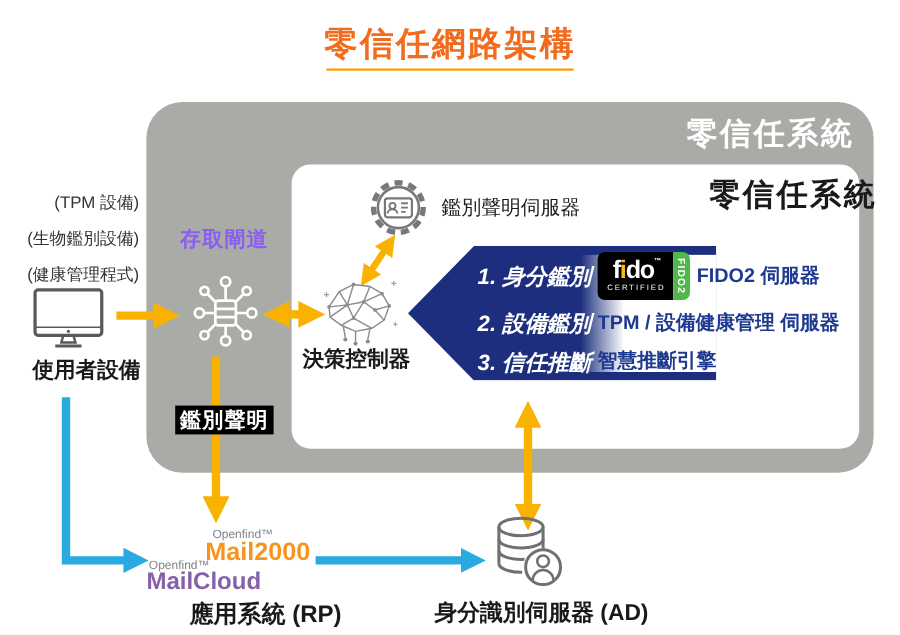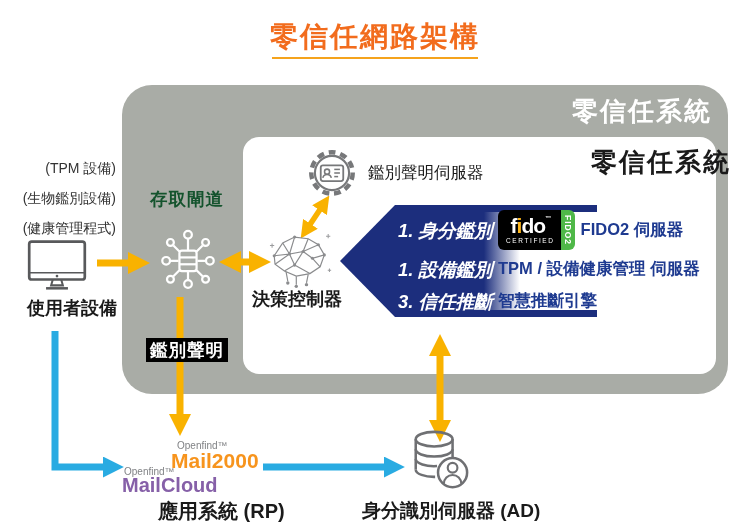--- a/index.html
+++ b/index.html
@@ -36,21 +36,21 @@
   .fido-logo{display:flex;align-items:stretch;height:40px;margin-left:6px;}
   .fido-black{background:#000;border-radius:6px 0 0 6px;color:#fff;display:flex;flex-direction:column;align-items:center;justify-content:center;padding:2px 6px 3px 8px;line-height:1;}
   .fido-word{font-size:21px;font-weight:bold;letter-spacing:-1px;line-height:1;}
   .fido-word .fi{color:#ffb71b;}
   .fido-word .tm{font-size:6px;vertical-align:top;color:#fff;}
   .fido-cert{font-size:6.5px;letter-spacing:1.6px;margin-top:2px;color:#fff;}
   .fido-tab{background:#4fb848;border-radius:0 6px 6px 0;color:#fff;font-size:8.5px;font-weight:bold;
     writing-mode:vertical-rl;text-align:center;padding:2px 2px;letter-spacing:1px;display:flex;align-items:center;justify-content:center;}
 
   
-  .gateway-label{left:150px;top:187px;font-size:17.5px;color:#14532d;font-weight:bold;letter-spacing:1px;z-index:7;}
+  .gateway-label{left:150px;top:187px;font-size:17.5px;color:#8b5cf6;font-weight:bold;letter-spacing:1px;z-index:7;}
   .assertion-flow-label{left:146px;top:338px;font-size:17.5px;color:#ffffff;font-weight:bold;letter-spacing:1px;
     background:#000000;padding:0 4px;z-index:7;}
   .controller-label{left:252px;top:287px;font-size:18px;color:#1a1a1a;font-weight:bold;z-index:7;}
   .assertion-server-label{left:368px;top:162px;font-size:16.5px;color:#1a1a1a;z-index:7;}
 
   
   .device-notes{left:0;top:153px;width:116px;text-align:right;font-size:14px;color:#333;line-height:30px;z-index:7;}
   .device-label{left:24px;top:296px;width:96px;text-align:center;font-size:18px;font-weight:bold;color:#1a1a1a;z-index:7;}
 
   
@@ -88,21 +88,21 @@
       <span class="fido-logo">
         <span class="fido-black">
           <span class="fido-word"><span>f</span><span class="fi">i</span><span>do</span><span class="tm">™</span></span>
           <span class="fido-cert">CERTIFIED</span>
         </span>
         <span class="fido-tab">FIDO2</span>
       </span>
       <span class="step-server">FIDO2 伺服器</span>
     </div>
     <div class="step-row">
-      <span class="step-item">1. 設備鑑別</span>
+      <span class="step-item">2. 設備鑑別</span>
       <span class="step-server">TPM / 設備健康管理 伺服器</span>
     </div>
     <div class="step-row">
       <span class="step-item">3. 信任推斷</span>
       <span class="step-server">智慧推斷引擎</span>
     </div>
   </div>
 
   <svg class="abs icon" style="left:305px;top:146px;" width="54" height="54" viewBox="0 0 60 60">
     <circle cx="30" cy="30" r="23" fill="#ffffff" stroke="#77787a" stroke-width="5" stroke-dasharray="7.6 5.4"></circle>

